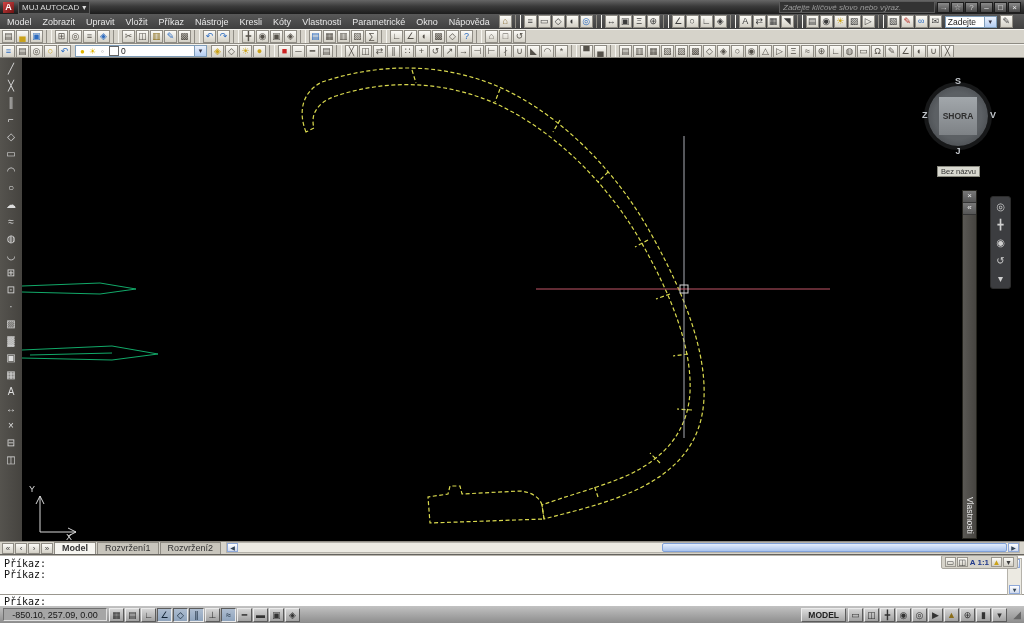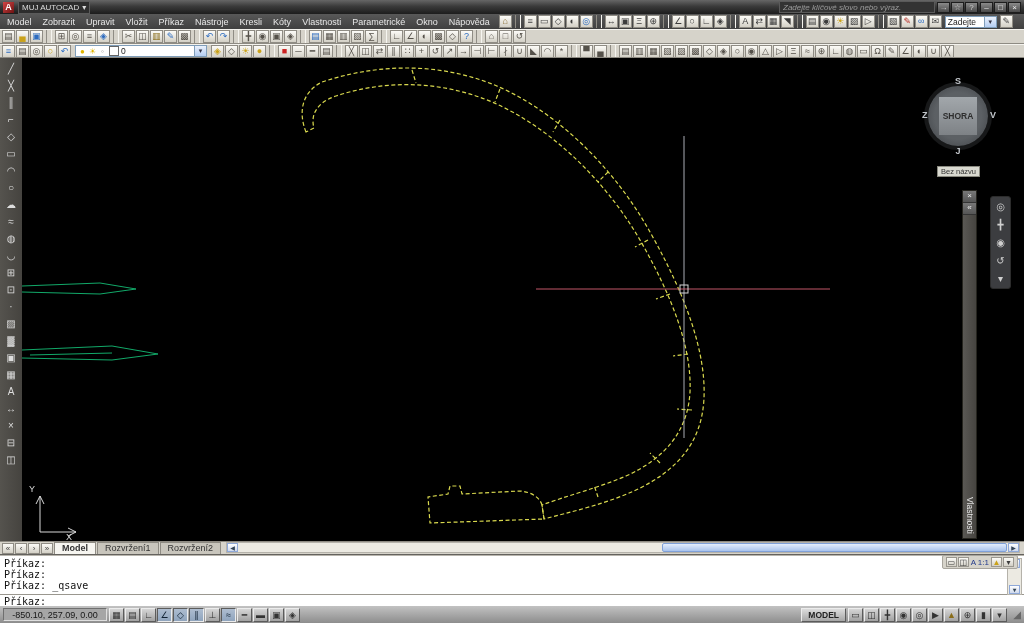--- a/index.html
+++ b/index.html
@@ -107,21 +107,21 @@
     font-size:6px;line-height:8px;text-align:center;color:#345;flex:0 0 auto;box-sizing:border-box;}
   .h-track{flex:1;position:relative;height:9px;}
   .h-thumb{position:absolute;left:55%;right:1px;top:0;height:9px;border-radius:2px;
     background:linear-gradient(#e3edfc,#a9c3ec);border:1px solid #7fa0d8;box-sizing:border-box;}
 
   
   .anno-cluster{position:absolute;right:6px;top:555px;height:12px;display:flex;align-items:center;gap:2px;
     background:#d6d3ca;border:1px solid #a8a59d;border-radius:2px;padding:0 3px;z-index:5;}
   .mini-icon{width:11px;height:10px;font-size:8px;line-height:9px;text-align:center;color:#3c3c3c;
     background:linear-gradient(#fcfbf7,#d3d0c6);border:1px solid #9a978f;box-sizing:border-box;}
-  .anno-label{font-size:8px;color:#223a8c;font-weight:normal;}
+  .anno-label{font-size:8px;color:#223a8c;font-weight:bold;}
 
   
   .cmdwin{position:absolute;left:0;top:554px;width:100%;height:52px;box-sizing:border-box;
     background:#fff;border-top:2px groove #b8b5ad;font-family:"DejaVu Sans Mono",monospace;
     font-size:10px;color:#111;}
   .cmd-history{position:absolute;left:4px;top:2px;right:18px;}
   .cmd-line{height:11px;line-height:11px;white-space:pre;}
   .cmd-divider{position:absolute;left:0;right:0;top:38px;border-top:1px solid #9a978f;}
   .cmd-prompt{position:absolute;left:4px;top:40px;height:11px;line-height:11px;}
   .cmd-scroll{position:absolute;right:2px;top:2px;width:13px;height:35px;display:flex;
@@ -453,21 +453,20 @@
     <span class="iconrow" id="cluster-right">
         <span class="mini-icon" style="color: rgb(202, 162, 26);">▲</span>
         <span class="mini-icon" style="color: rgb(60, 60, 60);">▾</span>
       </span>
   </div>
 
   <div class="cmdwin">
     <div class="cmd-history" id="cmd-history">
         <div class="cmd-line">Příkaz:</div>
         <div class="cmd-line">Příkaz:</div>
-        <div class="cmd-line">Příkaz: _qsave</div>
       </div>
     <div class="cmd-divider"></div>
     <div class="cmd-prompt">Příkaz:</div>
     <div class="cmd-scroll">
       <span class="v-arrow">▲</span>
       <span class="v-arrow">▼</span>
     </div>
   </div>
 
   <div class="statusbar">

